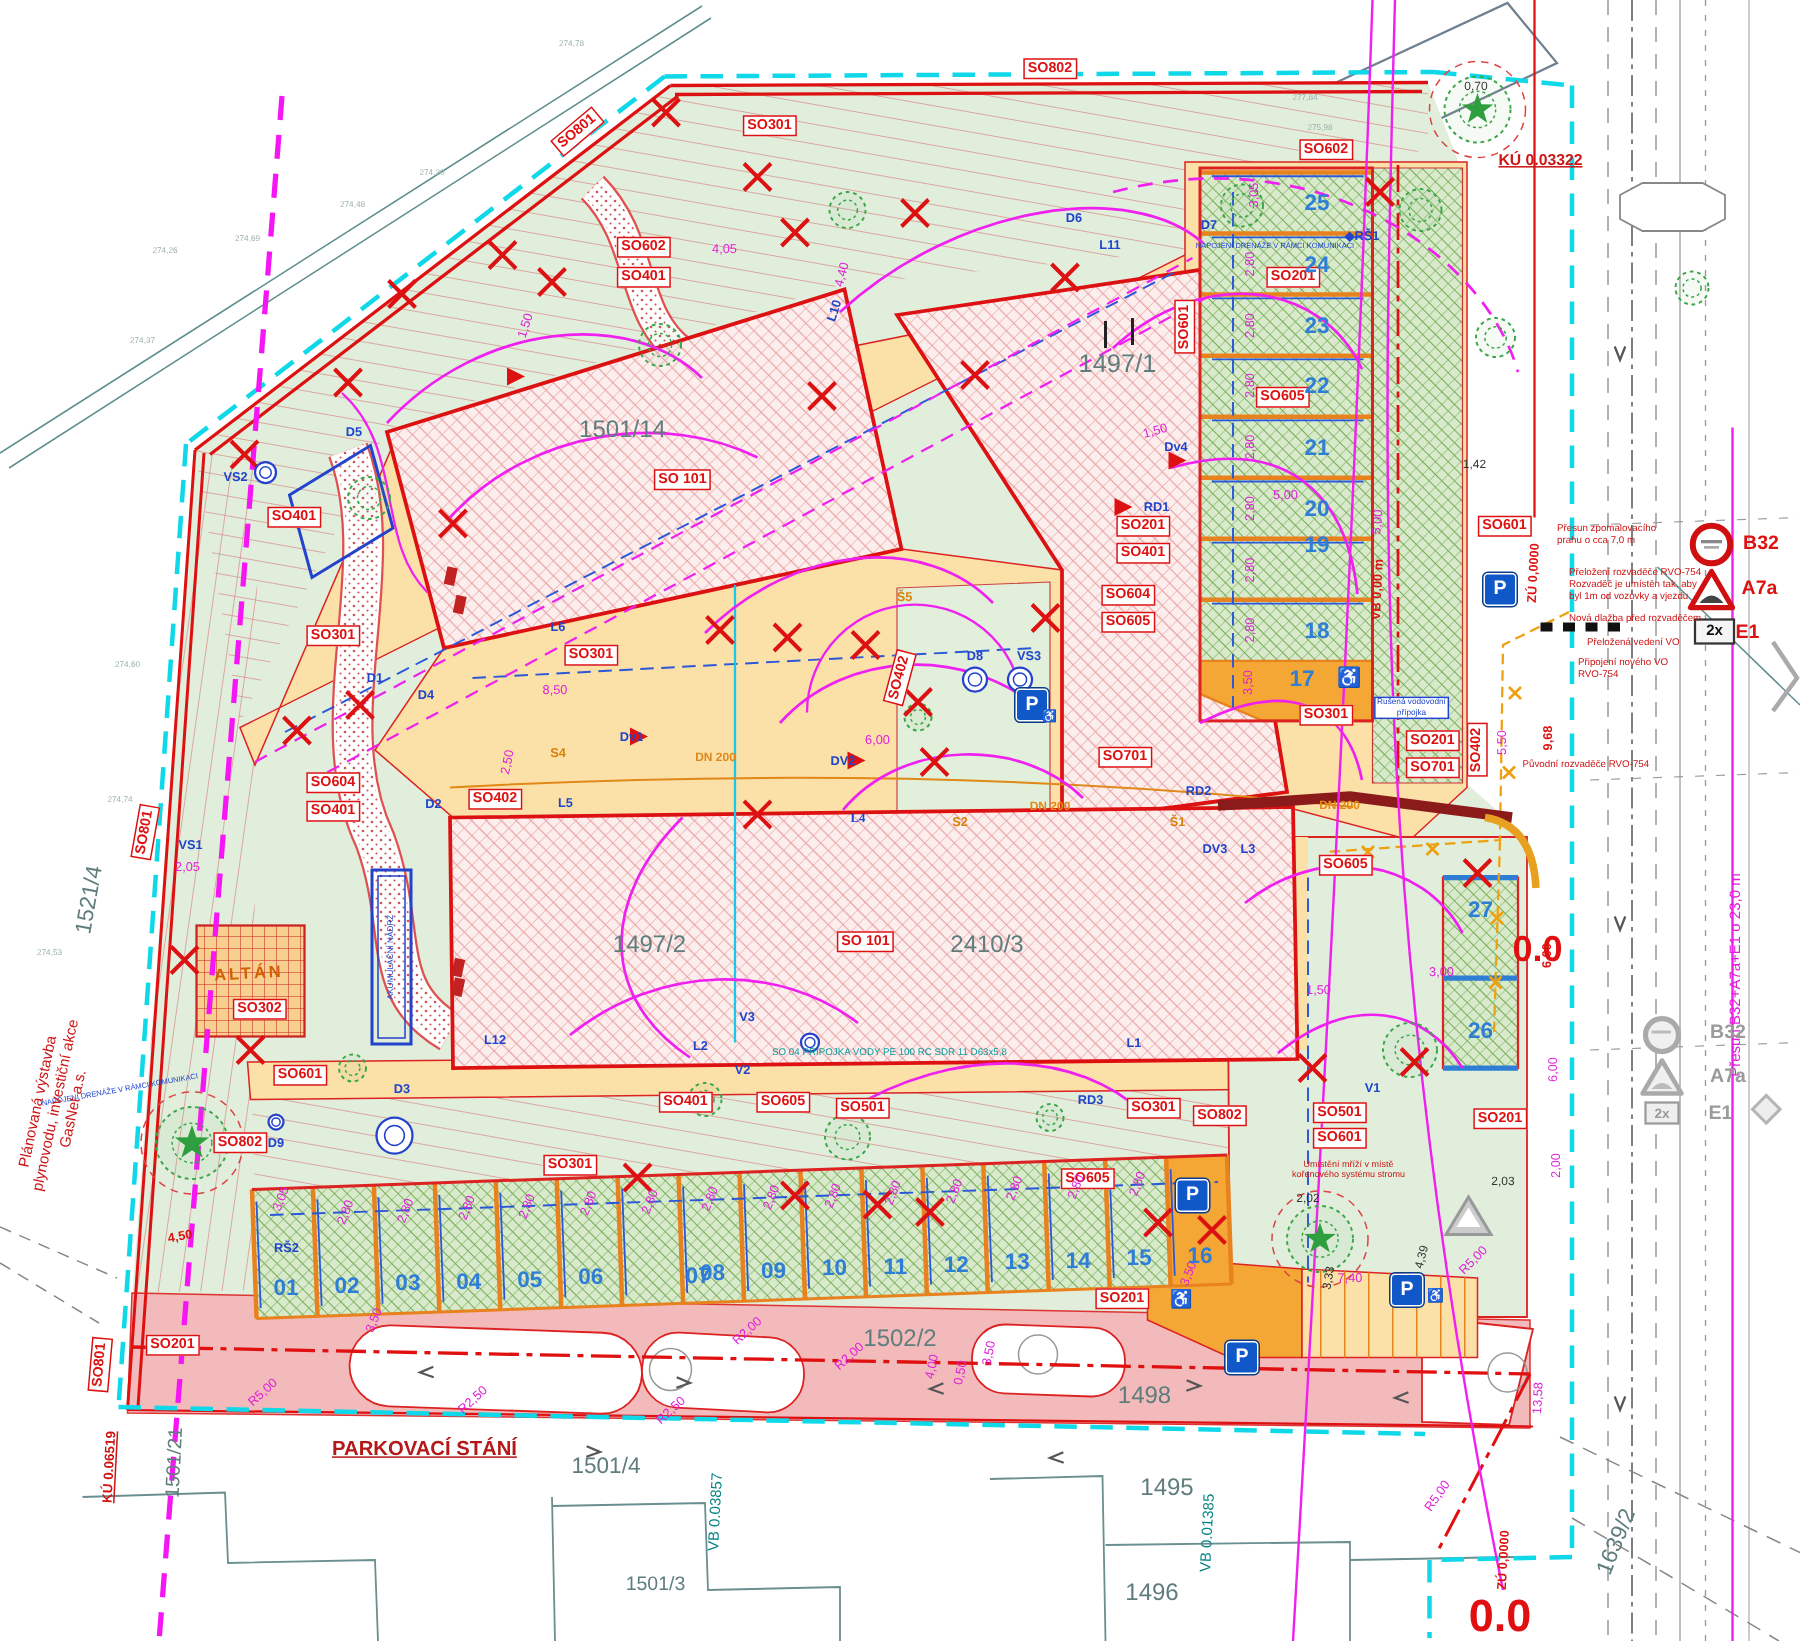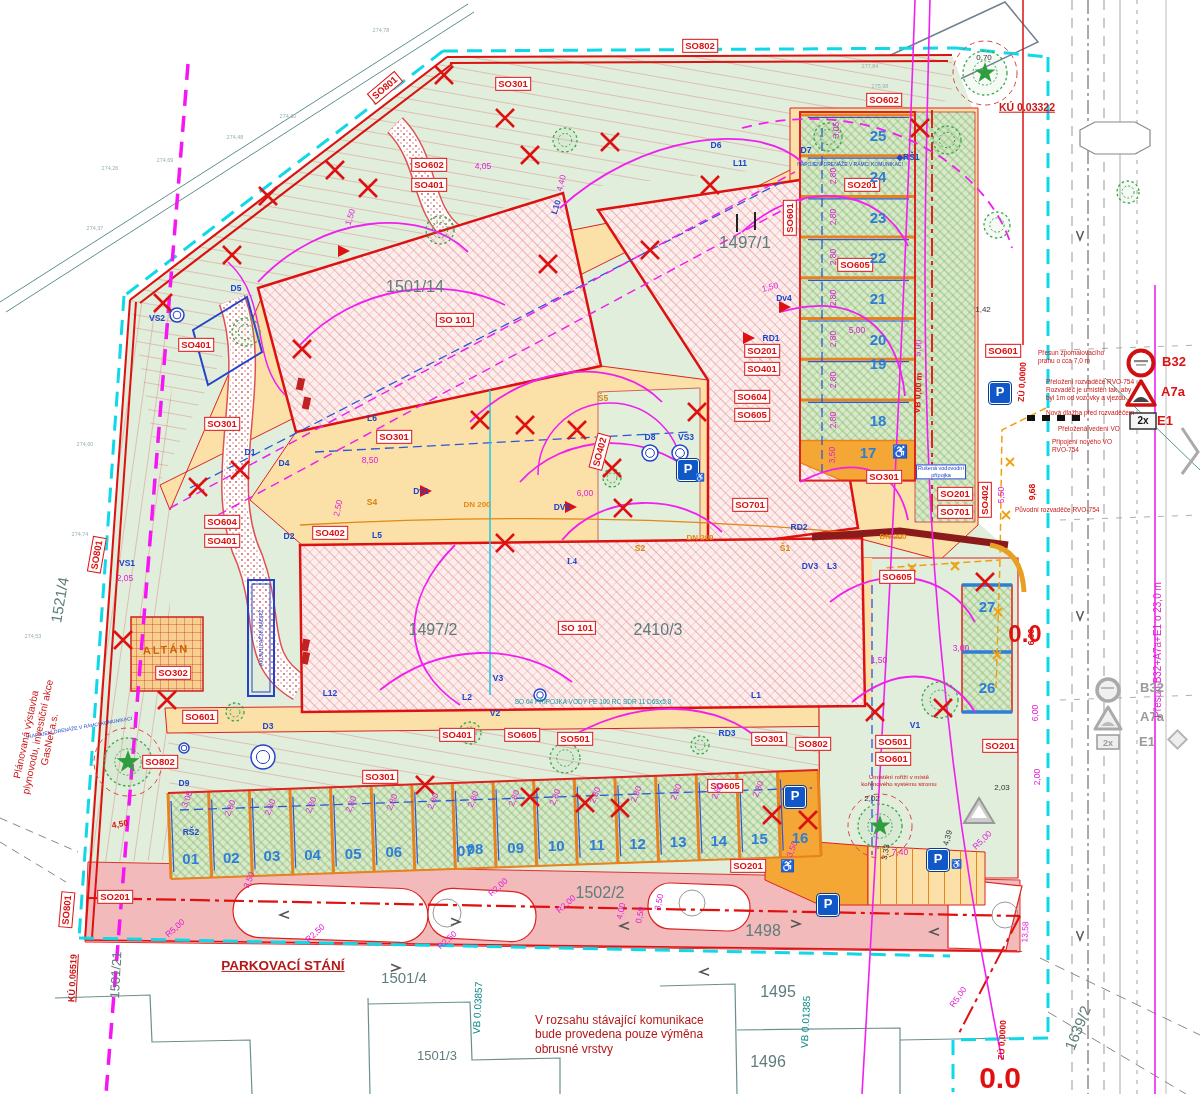--- a/index.html
+++ b/index.html
@@ -477,36 +477,36 @@
       <div class="lbl pa" style="left: 437px; top: 1056px; transform: translate(-50%, -50%); font-size: 13px;">1501/3</div>
       <div class="lbl pa" style="left: 116px; top: 975px; transform: translate(-50%, -50%) rotate(-87deg); font-size: 13px;">1501/21</div>
       <div class="lbl pa" style="left: 60px; top: 600px; transform: translate(-50%, -50%) rotate(-80deg); font-size: 15px;">1521/4</div>
       <div class="lbl pa" style="left: 1078px; top: 1028px; transform: translate(-50%, -50%) rotate(-68deg); font-size: 15px;">1639/2</div>
       <div class="lbl code" style="left: 236px; top: 288px; transform: translate(-50%, -50%);">D5</div>
       <div class="lbl code" style="left: 157px; top: 318px; transform: translate(-50%, -50%);">VS2</div>
       <div class="lbl code" style="left: 250px; top: 452px; transform: translate(-50%, -50%);">D1</div>
       <div class="lbl code" style="left: 284px; top: 463px; transform: translate(-50%, -50%);">D4</div>
       <div class="lbl code" style="left: 289px; top: 536px; transform: translate(-50%, -50%);">D2</div>
       <div class="lbl code" style="left: 268px; top: 726px; transform: translate(-50%, -50%);">D3</div>
-      <div class="lbl code" style="left: 184px; top: 783px; transform: translate(-50%, -50%);">D9</div>
+      <div class="lbl code" style="left: 184px; top: 762px; transform: translate(-50%, -50%);">D9</div>
       <div class="lbl code" style="left: 127px; top: 563px; transform: translate(-50%, -50%);">VS1</div>
       <div class="lbl code" style="left: 650px; top: 437px; transform: translate(-50%, -50%);">D8</div>
       <div class="lbl code" style="left: 686px; top: 437px; transform: translate(-50%, -50%);">VS3</div>
       <div class="lbl code" style="left: 716px; top: 145px; transform: translate(-50%, -50%);">D6</div>
       <div class="lbl code" style="left: 806px; top: 150px; transform: translate(-50%, -50%);">D7</div>
       <div class="lbl code" style="left: 908px; top: 157px; transform: translate(-50%, -50%);">◆RŠ1</div>
       <div class="lbl code" style="left: 191px; top: 832px; transform: translate(-50%, -50%);">RŠ2</div>
       <div class="lbl code" style="left: 556px; top: 207px; transform: translate(-50%, -50%) rotate(-72deg);">L10</div>
       <div class="lbl code" style="left: 740px; top: 163px; transform: translate(-50%, -50%);">L11</div>
       <div class="lbl code" style="left: 330px; top: 693px; transform: translate(-50%, -50%);">L12</div>
       <div class="lbl code" style="left: 377px; top: 535px; transform: translate(-50%, -50%);">L5</div>
       <div class="lbl code" style="left: 372px; top: 418px; transform: translate(-50%, -50%);">L6</div>
       <div class="lbl code" style="left: 832px; top: 566px; transform: translate(-50%, -50%);">L3</div>
       <div class="lbl code" style="left: 810px; top: 566px; transform: translate(-50%, -50%);">DV3</div>
-      <div class="lbl code" style="left: 572px; top: 561px; transform: translate(-50%, -50%); font-family: Liberation Serif, serif;">L4</div>
+      <div class="lbl code" style="left: 572px; top: 545px; transform: translate(-50%, -50%); font-family: Liberation Serif, serif;">L4</div>
       <div class="lbl code" style="left: 756px; top: 695px; transform: translate(-50%, -50%);">L1</div>
       <div class="lbl code" style="left: 467px; top: 697px; transform: translate(-50%, -50%);">L2</div>
       <div class="lbl code" style="left: 421px; top: 491px; transform: translate(-50%, -50%);">Dv1</div>
       <div class="lbl code" style="left: 562px; top: 507px; transform: translate(-50%, -50%);">DV2</div>
       <div class="lbl code" style="left: 784px; top: 298px; transform: translate(-50%, -50%);">Dv4</div>
       <div class="lbl code" style="left: 771px; top: 338px; transform: translate(-50%, -50%);">RD1</div>
       <div class="lbl code" style="left: 799px; top: 527px; transform: translate(-50%, -50%);">RD2</div>
       <div class="lbl code" style="left: 727px; top: 733px; transform: translate(-50%, -50%);">RD3</div>
       <div class="lbl code" style="left: 915px; top: 725px; transform: translate(-50%, -50%);">V1</div>
       <div class="lbl code" style="left: 498px; top: 678px; transform: translate(-50%, -50%);">V3</div>
@@ -589,23 +589,20 @@
       <div class="lbl nr" style="left: 1015px; top: 510px; transform: translate(0px, -50%);">Původní rozvaděče RVO-754</div>
       <div class="lbl nb" style="left: 850px; top: 164px; transform: translate(-50%, -50%);">NAPOJENÍ DRENÁŽE V RÁMCI KOMUNIKACI</div>
       <div class="lbl nb" style="left: 80px; top: 727px; transform: translate(-50%, -50%) rotate(-10deg);">NAPOJENÍ DRENÁŽE V RÁMCI KOMUNIKACI</div>
       <div class="lbl nt" style="left: 593px; top: 702px; transform: translate(-50%, -50%);">SO 04 PŘÍPOJKA VODY PE 100 RC SDR 11 D63x5,8</div>
       <div class="lbl nbx" style="left: 941px; top: 472px; transform: translate(-50%, -50%);">Rušená vodovodní
 přípojka</div>
       <div class="lbl nrc" style="left: 899px; top: 781px; transform: translate(-50%, -50%);">Umístění mříží v místě
 kořenového systému stromu</div>
       <div class="lbl mg" style="left: 1158px; top: 650px; transform: translate(-50%, -50%) rotate(-90deg);">Přesun B32+A7a+E1 o 23,0 m</div>
       <div class="lbl ntl" style="left: 283px; top: 966px; transform: translate(-50%, -50%);">PARKOVACÍ STÁNÍ</div>
-      <div class="lbl rn" style="left: 535px; top: 1035px; transform: translate(0px, -50%);">V rozsahu stávající komunikace
-bude provedena pouze výměna
-obrusné vrstvy</div>
       <div class="lbl gas" style="left: 38px; top: 737px; transform: translate(-50%, -50%) rotate(-78deg);">Plánovaná výstavba
 plynovodu, investiční akce
 GasNet a.s.</div>
       <div class="lbl alt" style="left: 166px; top: 650px; transform: translate(-50%, -50%) rotate(-3deg);">ALTÁN</div>
       <div class="lbl akum" style="left: 261px; top: 638px; transform: translate(-50%, -50%) rotate(-90deg);">AKUMULAČNÍ NÁDRŽ</div>
       <div class="lbl sgR" style="left: 1174px; top: 362px; transform: translate(-50%, -50%);">B32</div>
       <div class="lbl sgR" style="left: 1173px; top: 392px; transform: translate(-50%, -50%);">A7a</div>
       <div class="lbl sgR" style="left: 1165px; top: 421px; transform: translate(-50%, -50%);">E1</div>
       <div class="lbl x2" style="left: 1143px; top: 421px; transform: translate(-50%, -50%);">2x</div>
       <div class="lbl sgG" style="left: 1152px; top: 688px; transform: translate(-50%, -50%);">B32</div>

